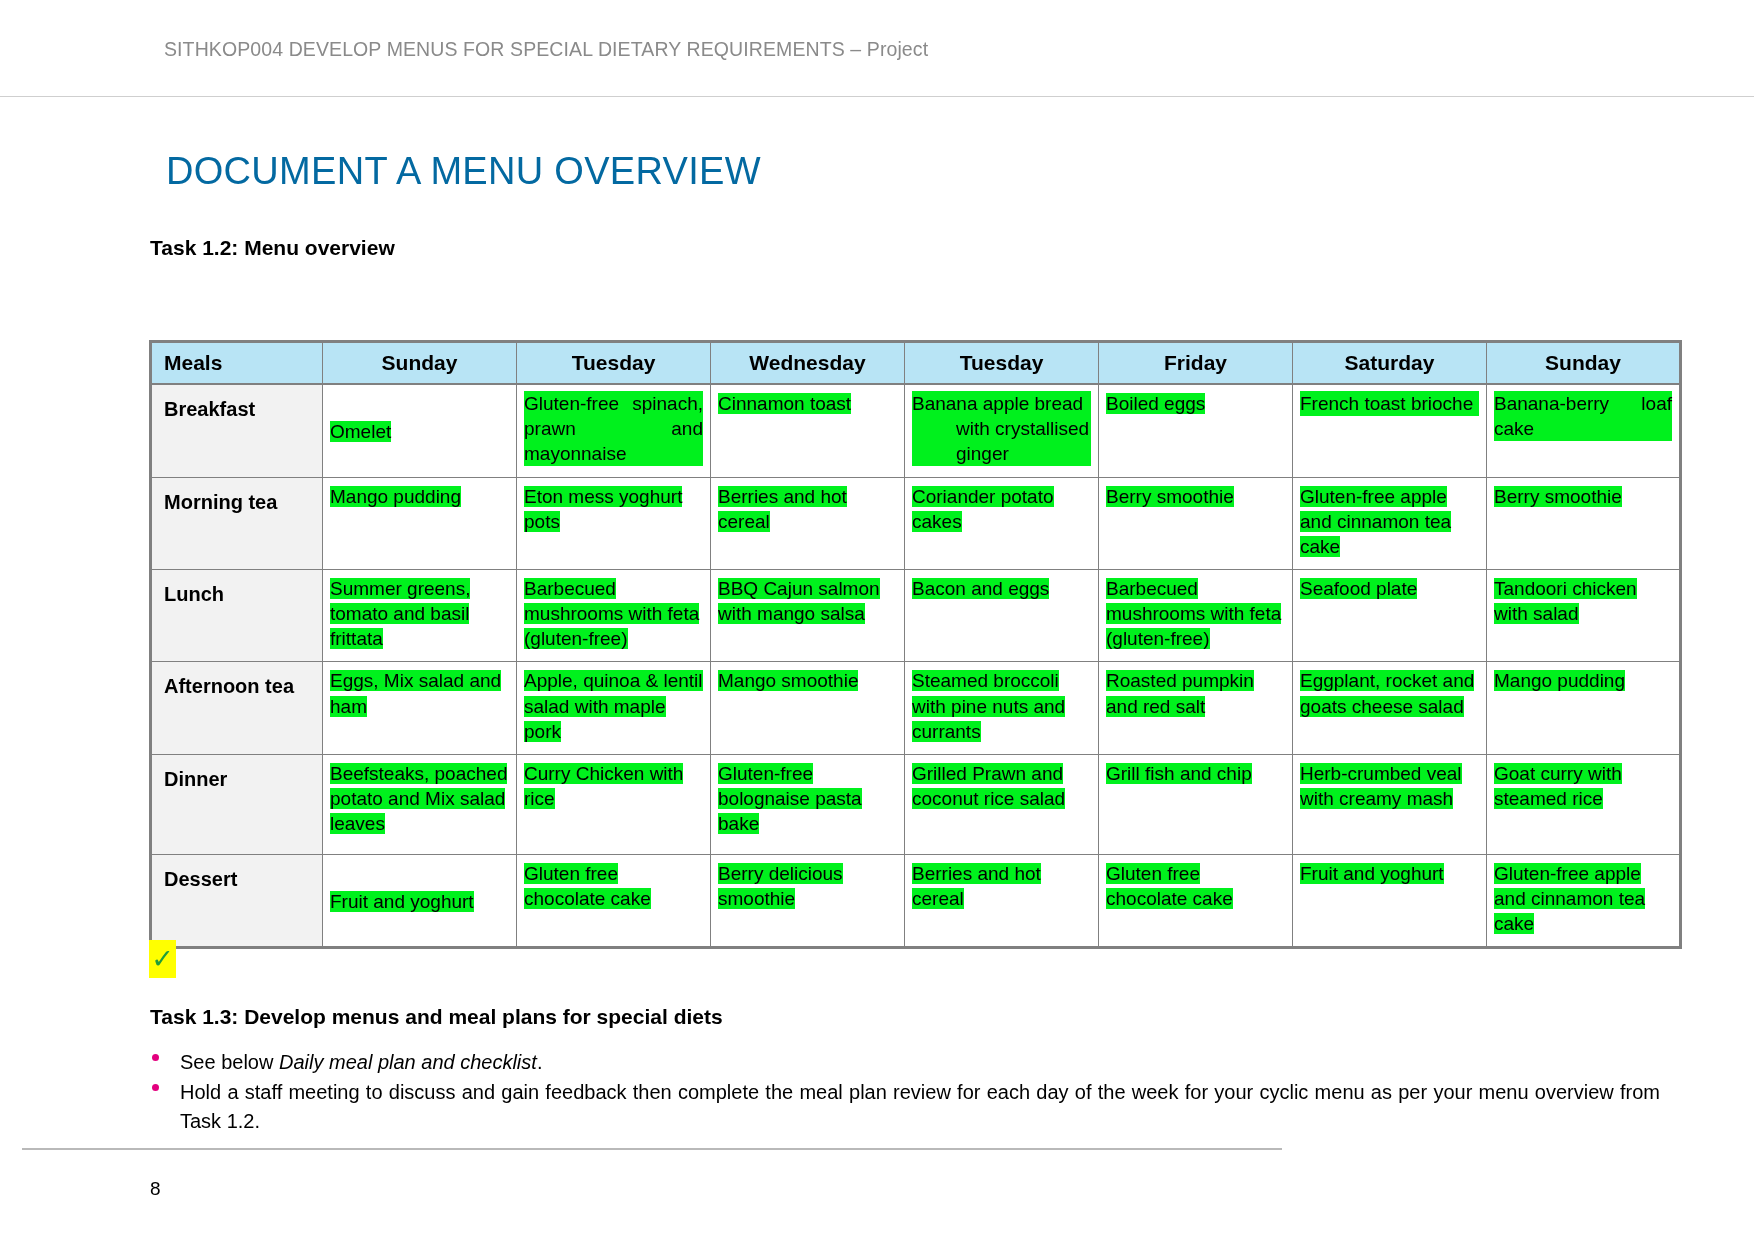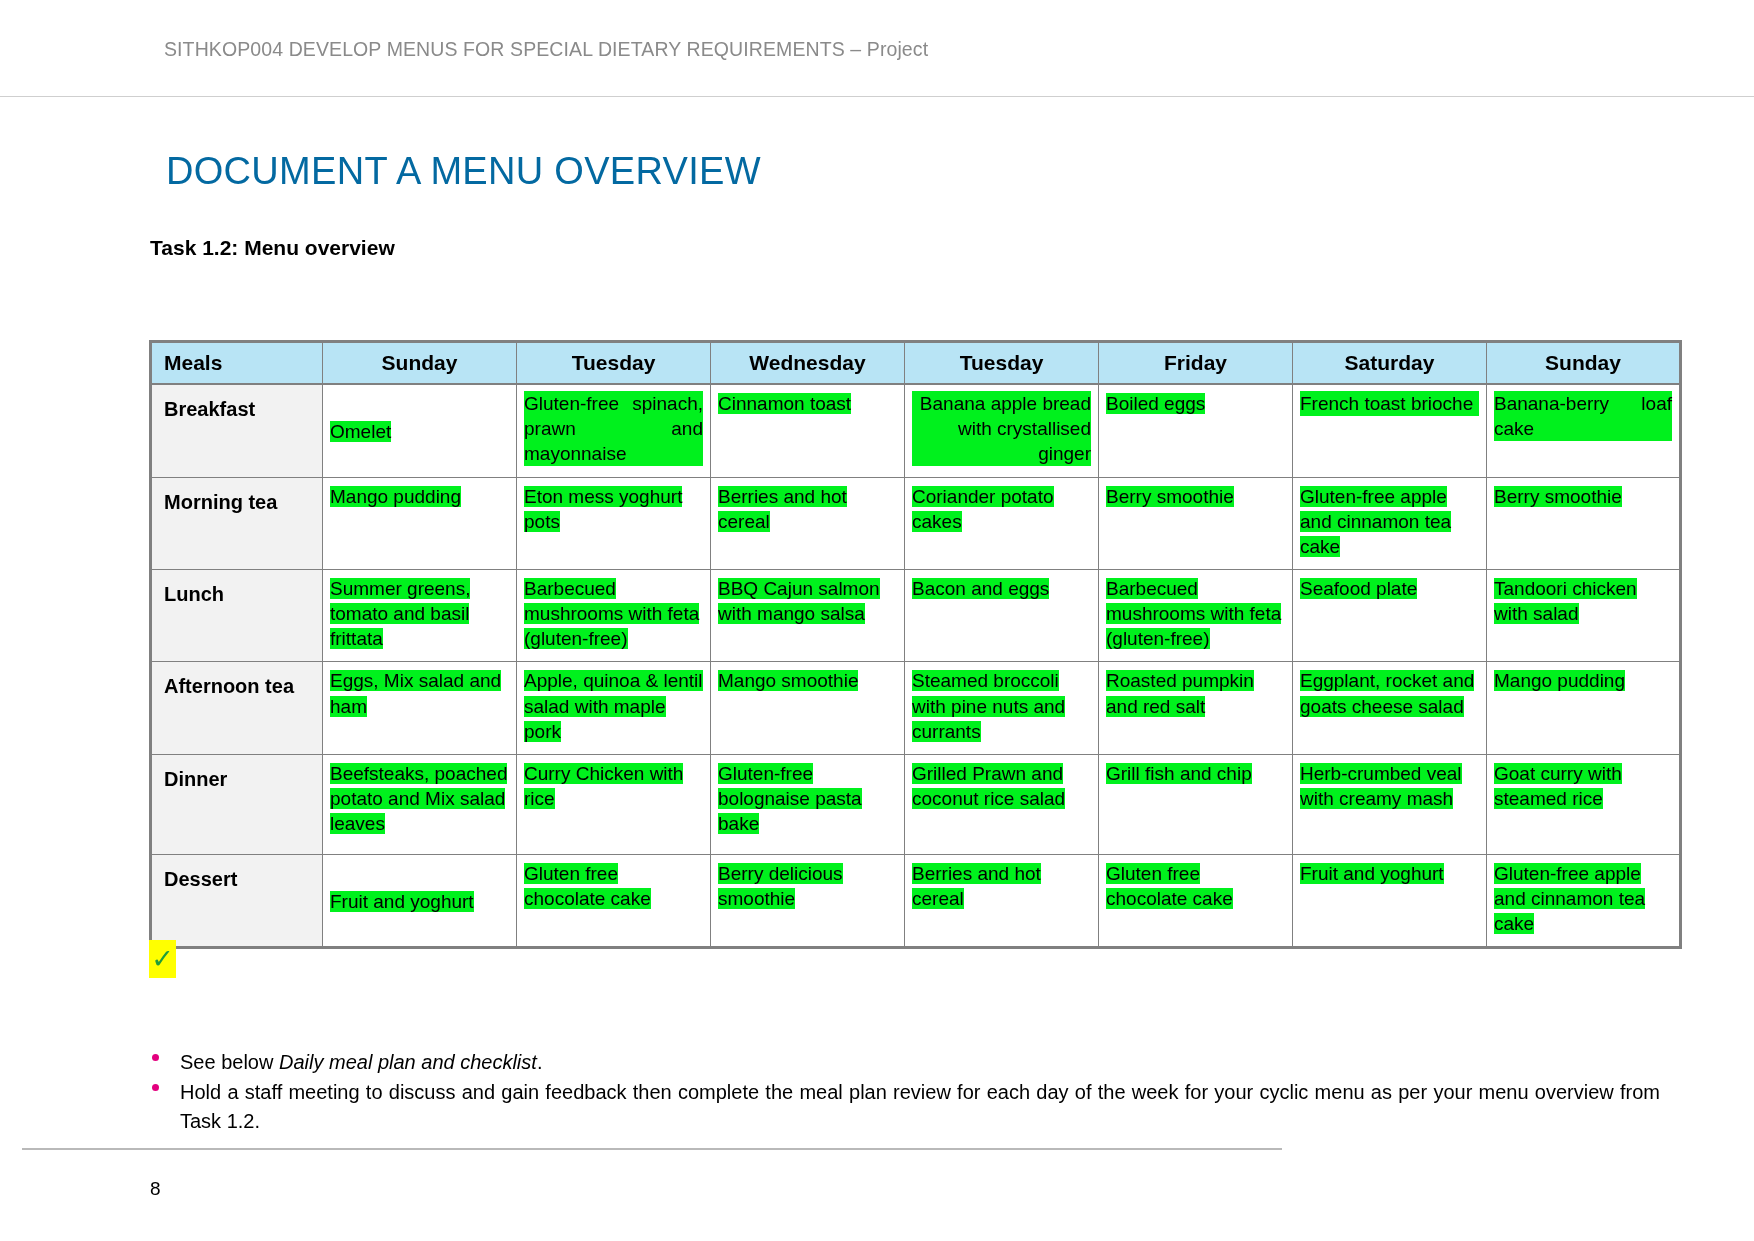--- a/index.html
+++ b/index.html
@@ -129,21 +129,20 @@
   }
   td.meal-cell.justify .txt {
     display: block;
     text-align: justify;
     text-align-last: left;
   }
   td.meal-cell.indent-wrap .txt {
     display: block;
     padding-left: 44px;
     text-indent: -44px;
-    text-align: right;
   }
   td.meal-cell.drop-line {
     padding-top: 34px;
   }
 
   
   tr.r-breakfast td { height: 94px; }
   tr.r-morning   td { height: 76px; }
   tr.r-lunch     td { height: 81px; }
   tr.r-afternoon td { height: 81px; }
@@ -318,20 +317,21 @@
         <td class="meal-cell"><span class="txt">Berries and hot cereal</span></td>
         <td class="meal-cell"><span class="txt">Gluten free chocolate cake</span></td>
         <td class="meal-cell"><span class="txt">Fruit and yoghurt</span></td>
         <td class="meal-cell"><span class="txt">Gluten-free apple and cinnamon tea cake</span></td>
       </tr>
     </tbody>
   </table>
 
   <div class="check-box">✓</div>
 
+  <div class="task13-heading">Task 1.3: Develop menus and meal plans for special diets</div>
 
   <div class="bullets">
     <div class="bullet-row">
       <span class="bullet-dot"></span>
       <span class="bullet-text"><span>See below </span><span class="ital">Daily meal plan and checklist</span><span>.</span></span>
     </div>
     <div class="bullet-row justified">
       <span class="bullet-dot"></span>
       <span class="bullet-text">Hold a staff meeting to discuss and gain feedback then complete the meal plan review for each day of the week for your cyclic menu as per your menu overview from Task 1.2.</span>
     </div>

